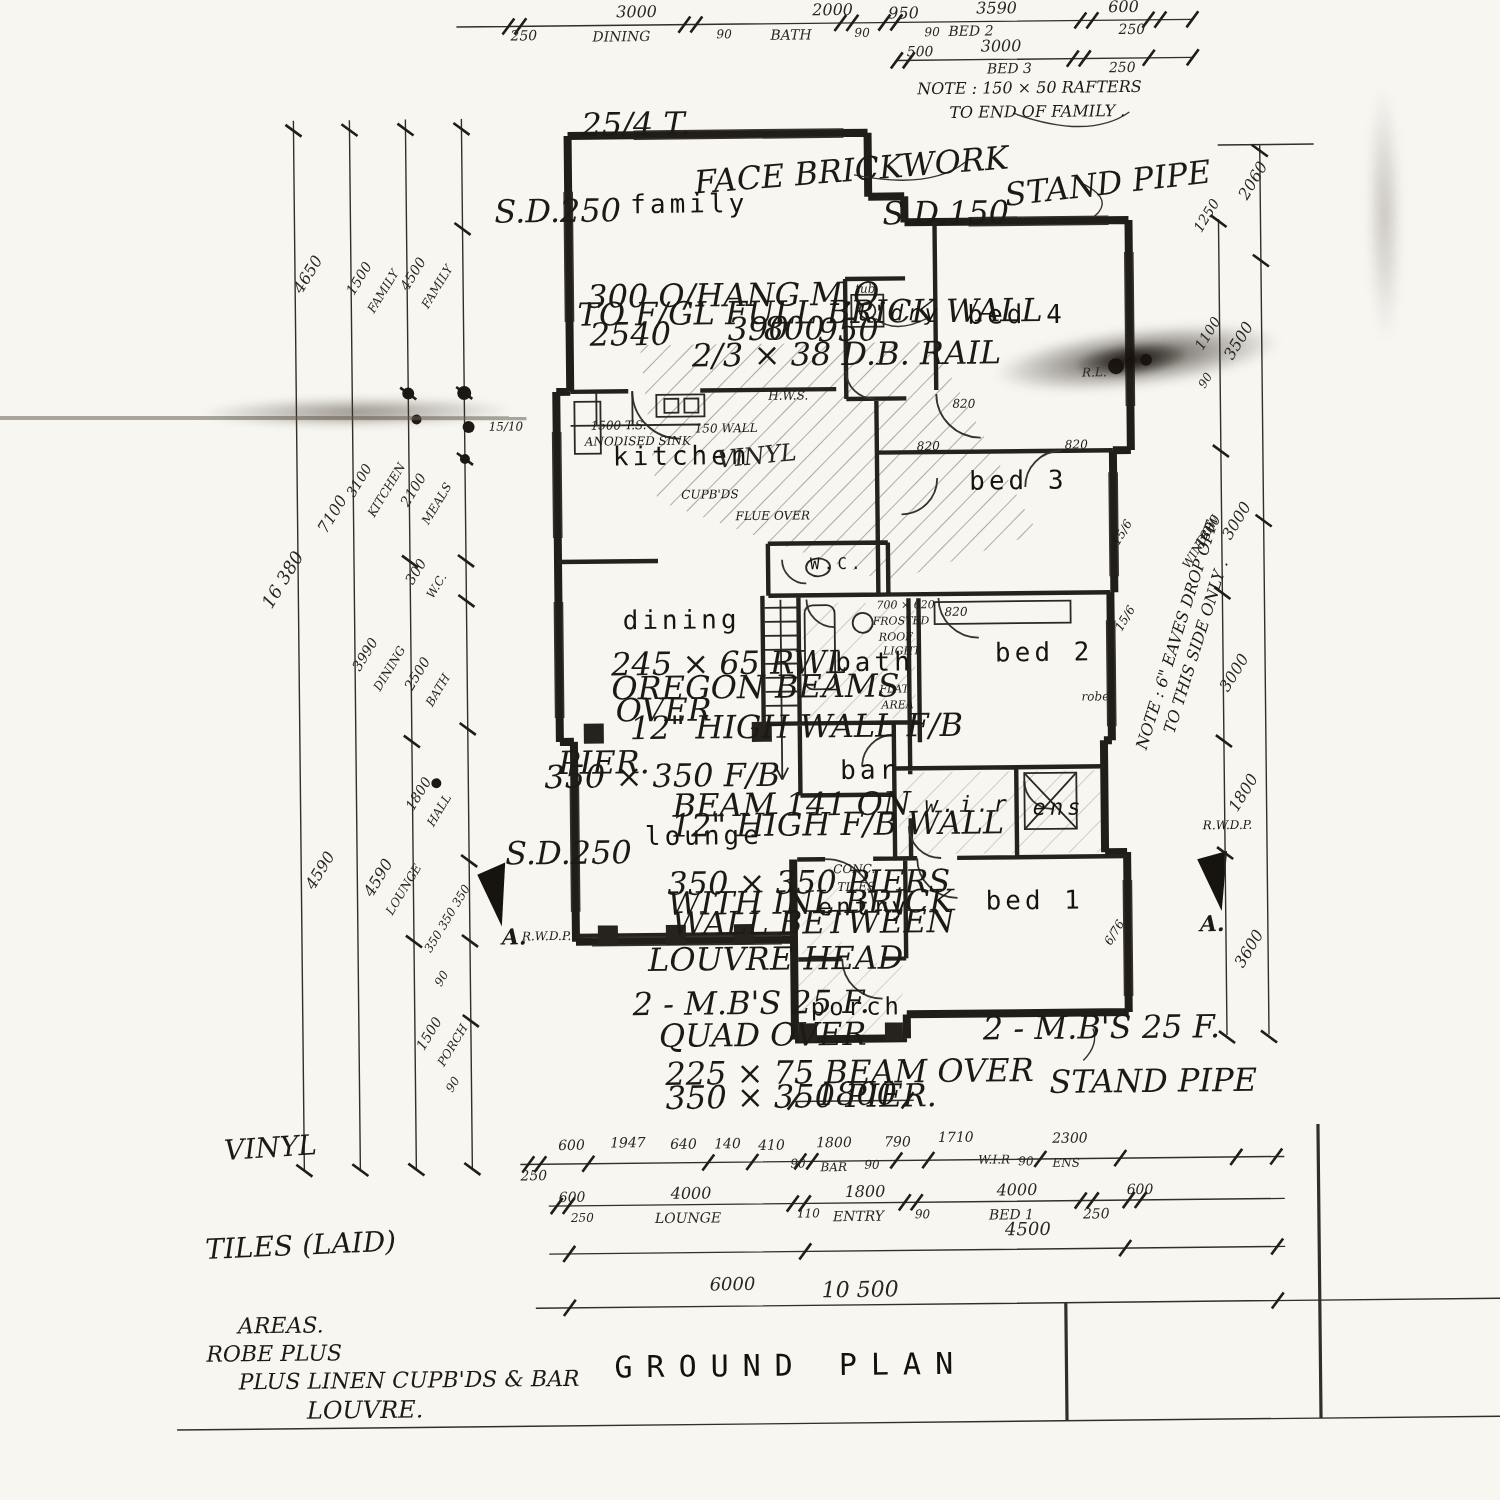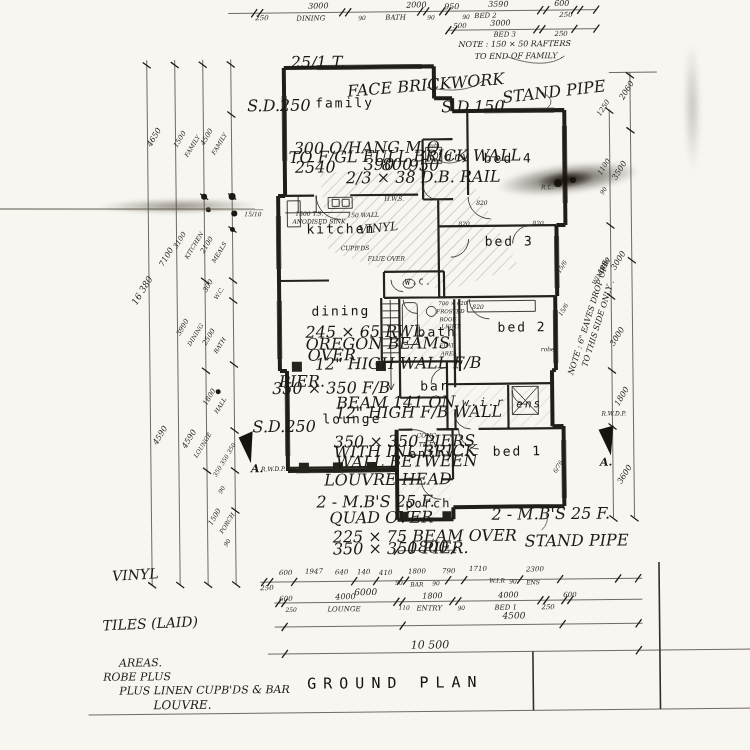--- a/index.html
+++ b/index.html
@@ -251,21 +251,21 @@
 <div class="t i s8" style="left:333px;top:593px">4000</div>
 <div class="t i" style="left:325px;top:606px">LOUNGE</div>
 <div class="t i s6" style="left:396px;top:605px">110</div>
 <div class="t i s8" style="left:420px;top:593px">1800</div>
 <div class="t i" style="left:414px;top:606px">ENTRY</div>
 <div class="t i s6" style="left:455px;top:606px">90</div>
 <div class="t i s8" style="left:496px;top:593px">4000</div>
 <div class="t i" style="left:492px;top:606px">BED 1</div>
 <div class="t i" style="left:539px;top:606px">250</div>
 <div class="t i" style="left:561px;top:594px">600</div>
-<div class="t i s9" style="left:352px;top:588px">6000</div>
+<div class="t i s9" style="left:352px;top:639px">6000</div>
 <div class="t i s9" style="left:500px;top:613px">4500</div>
 <div class="t i s11" style="left:408px;top:640px">10 500</div>
 
 <div class="t i r s9" style="left:139px;top:295px">16 380</div>
 <div class="t i r s8" style="left:166px;top:258px">7100</div>
 <div class="t i r s8" style="left:155px;top:138px">4650</div>
 <div class="t i r" style="left:181px;top:140px">1500</div>
 <div class="t i r s6" style="left:191px;top:150px">FAMILY</div>
 <div class="t i r" style="left:208px;top:138px">4500</div>
 <div class="t i r s6" style="left:218px;top:148px">FAMILY</div>
@@ -302,21 +302,21 @@
 <div class="t i r s8" style="left:620px;top:402px">1800</div>
 <div class="t i r s8" style="left:622px;top:480px">3600</div>
 
 <div class="t hand rr s8" style="left:575px;top:370px">NOTE :  6" EAVES  DROP  OFF</div>
 <div class="t hand rr s8" style="left:589px;top:362px">TO  THIS  SIDE  ONLY .</div>
 <div class="t hand r s6" style="left:562px;top:270px">15/6</div>
 <div class="t hand r s6" style="left:563px;top:313px">15/6</div>
 <div class="t hand r s6" style="left:556px;top:470px">6/76</div>
 <div class="t hand s6" style="left:601px;top:413px">R.W.D.P.</div>
 
-<div class="t hand s7" style="left:294px;top:54px">25/1 T.</div>
+<div class="t hand s7" style="left:294px;top:54px">25/4 T.</div>
 <div class="t hand" style="left:350px;top:78px;transform:rotate(-4deg)">FACE  BRICKWORK</div>
 <div class="t hand" style="left:505px;top:86px;transform:rotate(-6deg)">STAND  PIPE</div>
 <div class="t hand" style="left:250px;top:97px">S.D.250</div>
 <div class="t hand" style="left:444px;top:100px">S.D.150</div>
 <div class="t hand s6" style="left:246px;top:210px">15/10</div>
 
 <div class="t hand" style="left:296px;top:140px">300  O/HANG  M.O.</div>
 <div class="t hand" style="left:291px;top:149px">TO  F/GL  FULL  BRICK  WALL</div>
 <div class="t hand" style="left:297px;top:159px">2540</div>
 <div class="t hand" style="left:366px;top:157px">390</div>

